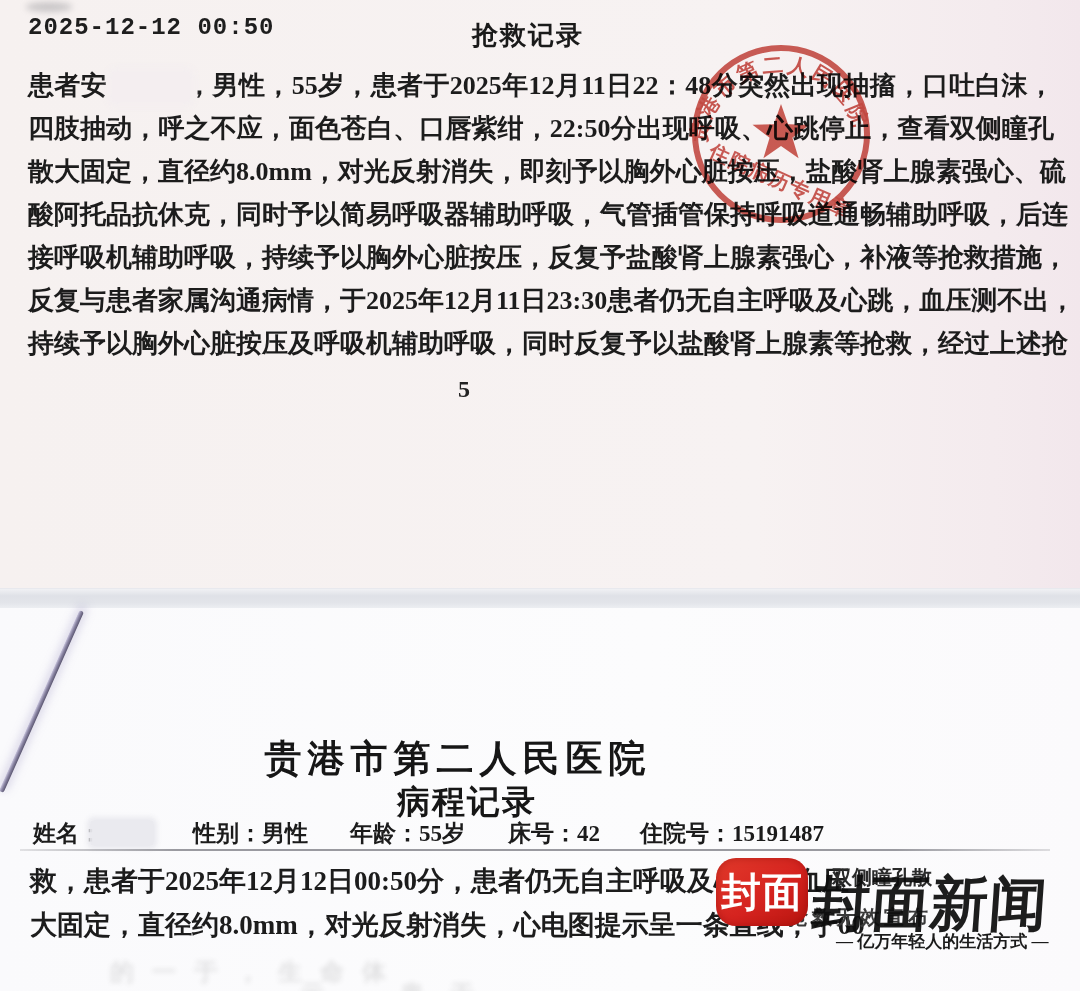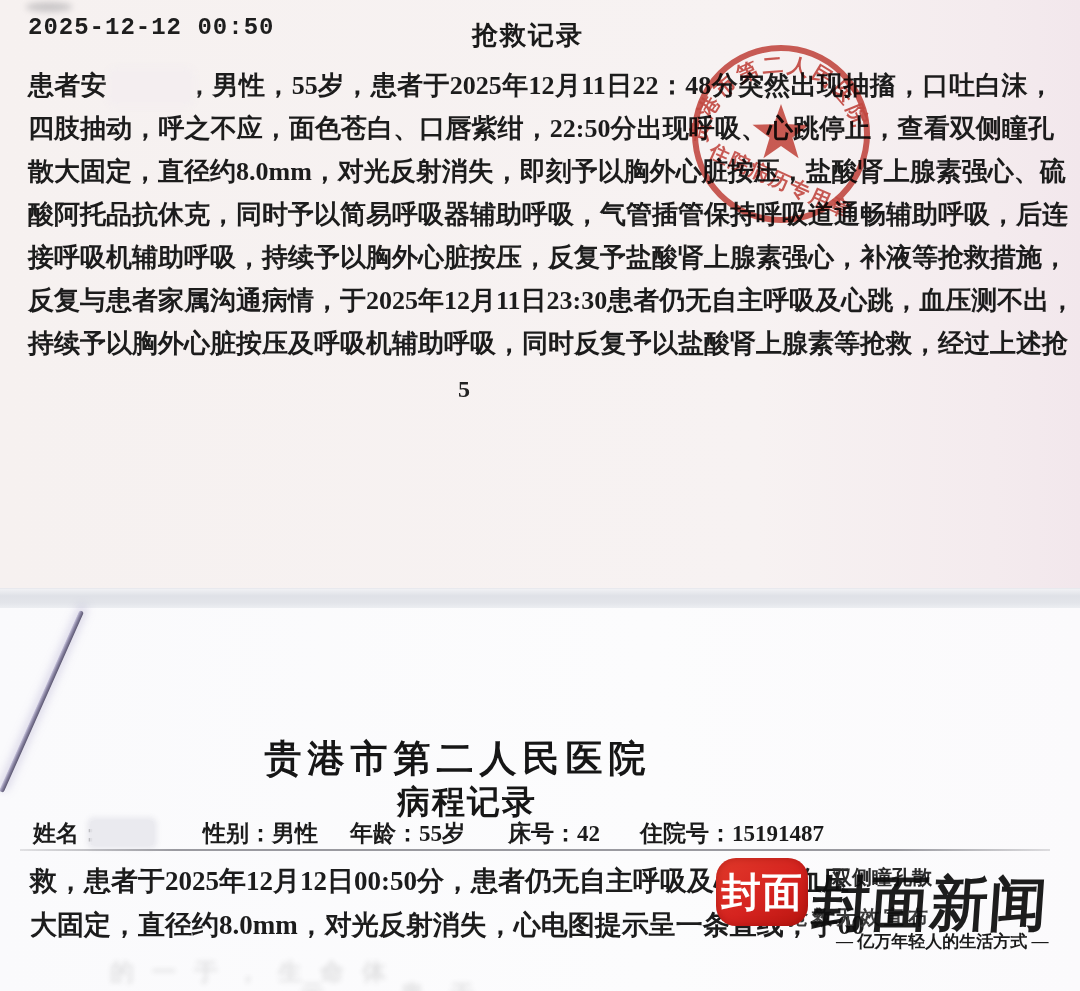--- a/index.html
+++ b/index.html
@@ -69,21 +69,21 @@
     font-size:37px;font-weight:bold;color:#161616;letter-spacing:6px;white-space:nowrap;
   }
   .p2-doctitle{
     position:absolute;left:467px;top:172px;transform:translateX(-50%);
     font-size:33px;font-weight:bold;color:#161616;letter-spacing:2px;white-space:nowrap;
   }
   .p2-info{position:absolute;left:0;top:210px;width:1080px;height:30px;
     font-size:23px;font-weight:bold;color:#1b1b1b;}
   .p2-info span{position:absolute;white-space:nowrap;}
   .inf-name{left:33px;}
-  .inf-gender{left:203px;}
+  .inf-gender{left:193px;}
   .inf-age{left:350px;}
   .inf-bed{left:508px;}
   .inf-adm{left:640px;}
   .p2-nameblur{left:90px;top:212px;width:64px;height:26px;background:rgba(233,233,238,0.95);
     box-shadow:0 0 5px 3px rgba(233,233,238,0.95);}
   .p2-rule{
     position:absolute;left:20px;top:241px;width:1030px;height:2px;
     background:linear-gradient(90deg,rgba(150,150,155,0.25),#9a9aa0 15%,#9a9aa0 85%,rgba(150,150,155,0.3));
   }
   .p2-line{position:absolute;left:30px;font-size:27px;line-height:34px;font-weight:bold;

